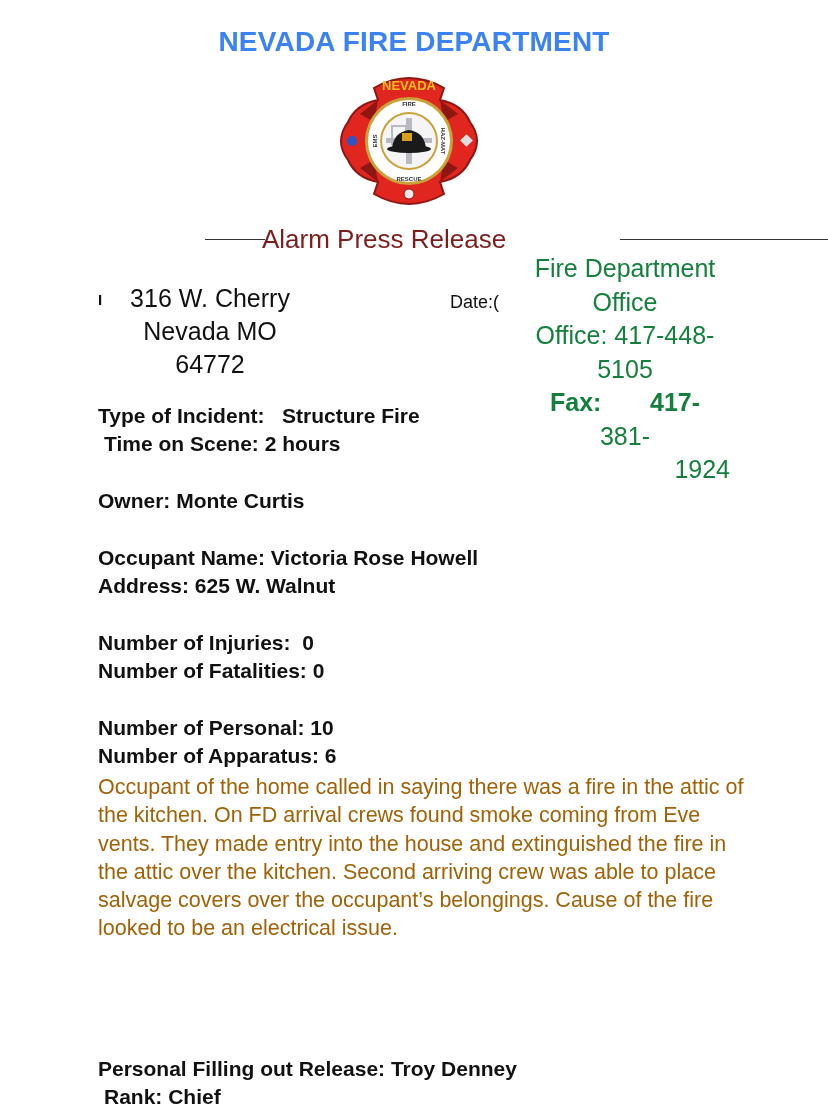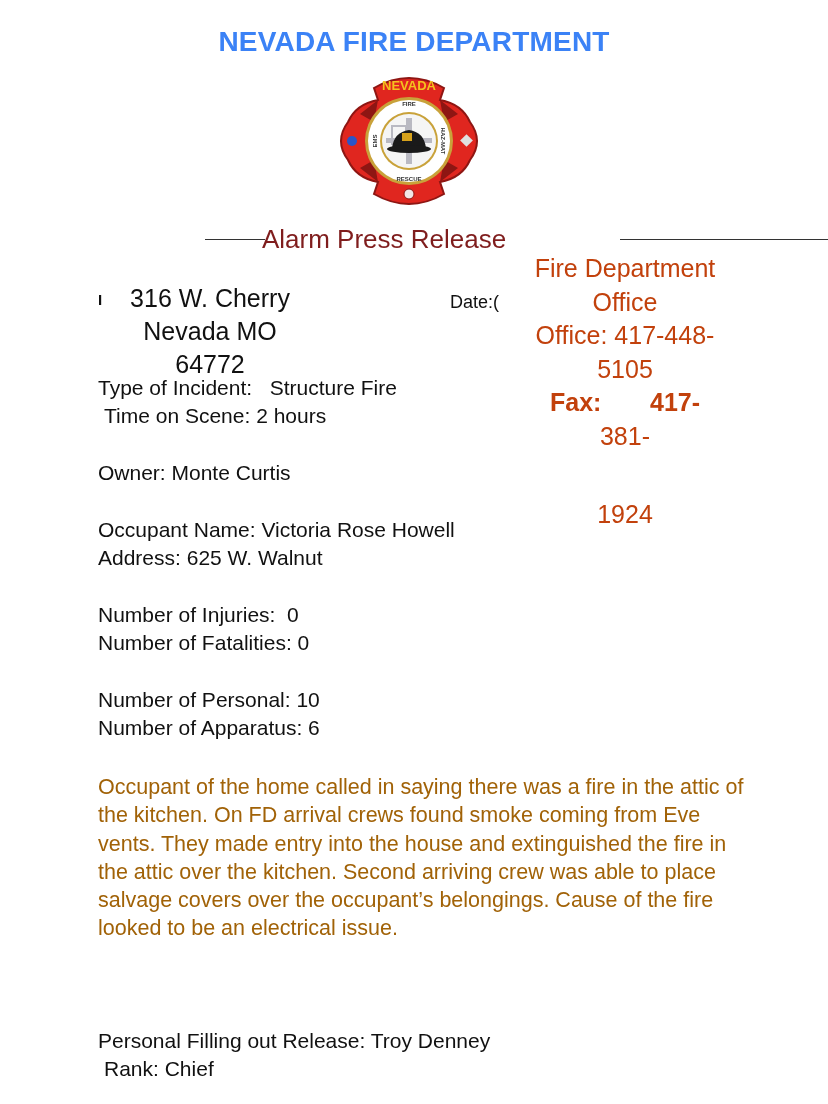--- a/index.html
+++ b/index.html
@@ -16,24 +16,24 @@
   .rule { height: 1px; background: #333; }
   .subtitle { left: 262px; top: 224px; font-size: 26px; color: #7f1d1d; }
   .addr {
     left: 100px; top: 282px; width: 220px; text-align: center;
     font-size: 25px; line-height: 33px; color: #111;
   }
   .addr-clip { left: 98px; top: 291px; font-size: 15px; font-weight: bold; }
   .date-lbl { left: 450px; top: 292px; font-weight: normal; font-size: 18px; }
   .office {
     left: 520px; top: 252px; width: 210px; text-align: center;
-    font-size: 25px; line-height: 33.5px; color: #c2410c;
+    font-size: 25px; line-height: 33.5px; color: #15803d;
   }
-  .office .l1924 { display:block; text-align:center;margin-top:45px; }
-  .bold { font-weight: normal; font-size: 21px; line-height: 28.5px; color: #111; }
+  .office .l1924 { display:block; text-align:right; }
+  .bold { font-weight: bold; font-size: 21px; line-height: 28.5px; color: #111; margin-top: 28px; }
   .para {
     left: 98px; top: 773px; width: 660px;
     font-size: 21.5px; line-height: 28.3px; color: #a16207;
   }
 </style>
 </head>
 <body>
 
 <div class="abs title">NEVADA FIRE DEPARTMENT</div>
 

